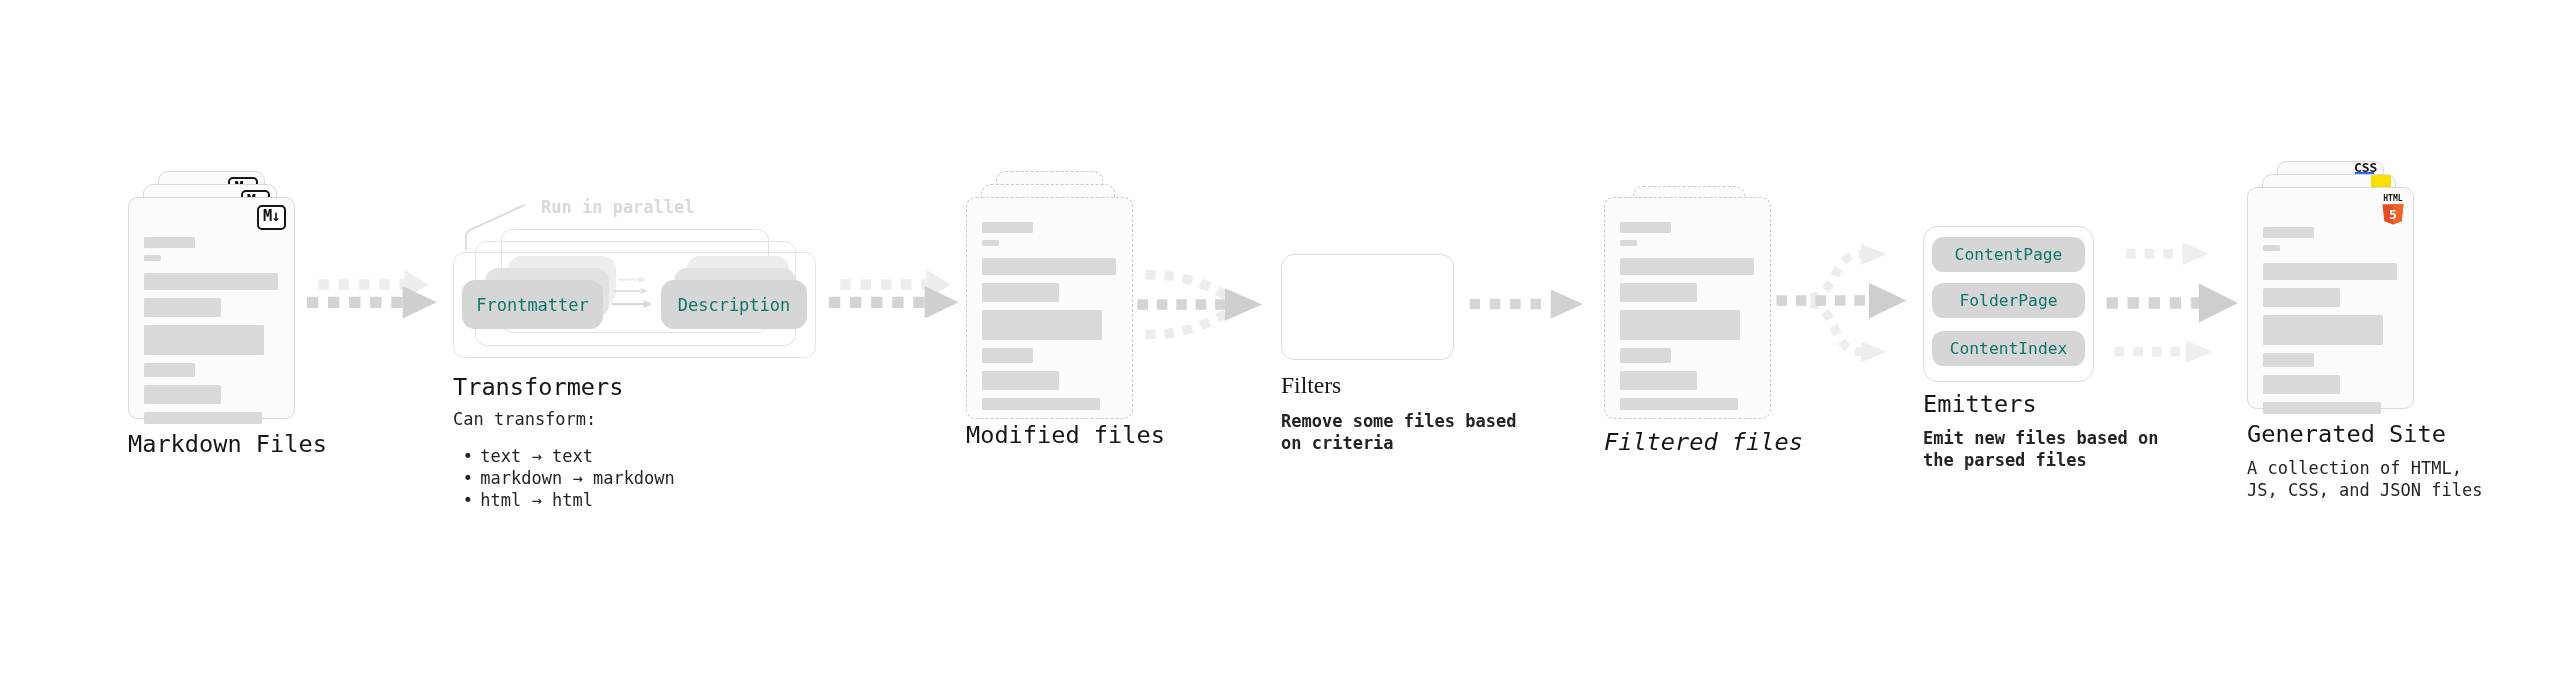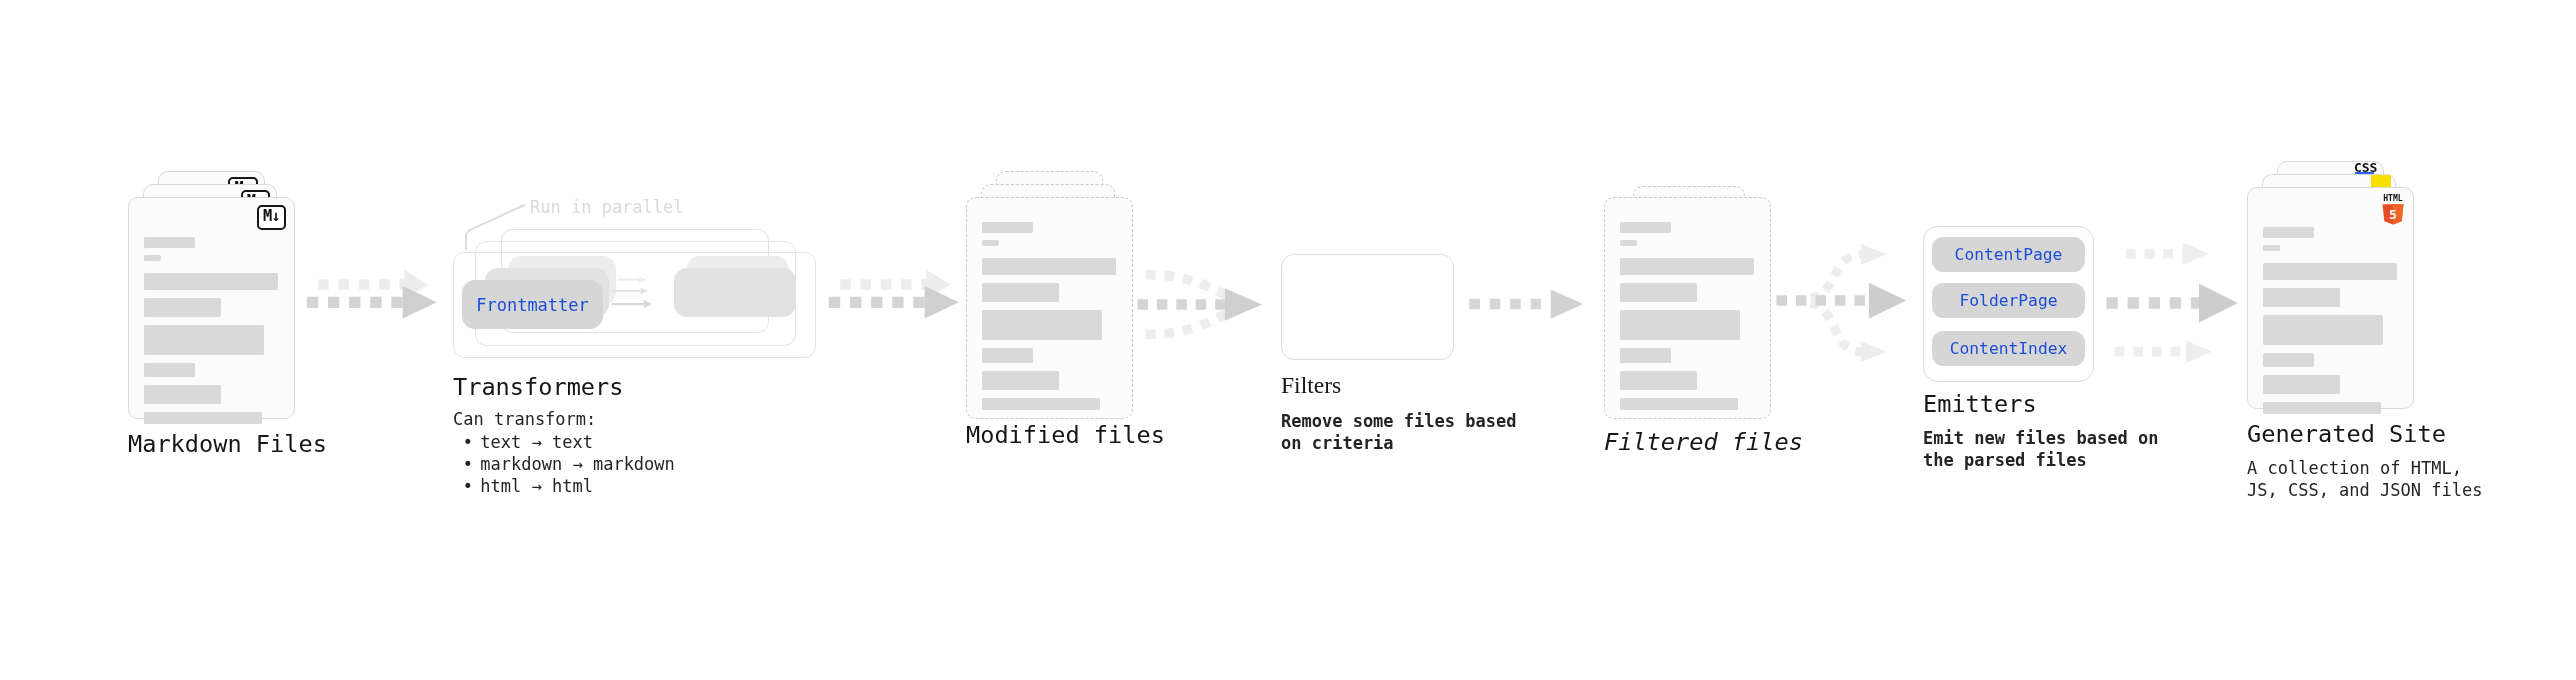--- a/index.html
+++ b/index.html
@@ -35,30 +35,30 @@
 
   .js-icon{position:absolute;top:0;right:4.9px;width:19.5px;height:13px;background:#f7df00;}
   .css-icon{position:absolute;top:1.6px;right:8.1px;width:21px;text-align:center;}
   .css-icon .css-txt{font-size:13px;font-weight:bold;color:#111;line-height:8.1px;}
   .css-icon .css-bar{width:19.5px;height:3.3px;background:#2962ff;margin:0.8px auto 0;}
   .html5-icon{position:absolute;top:4.9px;right:6.5px;}
 
   
   .node-label{position:absolute;font-size:23.6px;color:#161616;white-space:nowrap;}
   .node-desc{position:absolute;font-size:17px;line-height:22px;color:#242424;white-space:nowrap;}
-  .desc-title{margin-bottom:1px;}
+  .desc-title{margin-bottom:15px;}
   .bullet-line{padding-left:9.8px;}
   .bullet-char{margin-right:7.3px;}
 
   
   .t-box{position:absolute;border:1.6px solid #e3e3e3;border-radius:11.4px;box-sizing:border-box;background:transparent;}
   .annotation{position:absolute;font-size:17px;color:#d9d9d9;white-space:nowrap;}
 
   .chip{position:absolute;border-radius:13px;background:#d6d6d6;display:flex;align-items:center;
-        justify-content:center;font-size:17px;color:#1d4ed8;box-sizing:border-box;white-space:nowrap;}
+        justify-content:center;font-size:17px;color:#0f766e;box-sizing:border-box;white-space:nowrap;}
   .chip.l2{background:#e2e2e2;}
   .chip.l3{background:#ededed;}
 
   
   .frame-box{position:absolute;border:1.6px solid #dcdcdc;border-radius:14.6px;background:#fff;box-sizing:border-box;}
   .em-chip{border-radius:11.4px;font-size:16.3px;}
 </style>
 </head>
 <body>
 
@@ -98,21 +98,21 @@
     </g>
   </svg>
 
   <div class="t-box" style="left:501px;top:229px;width:268px;height:104px;"></div>
   <div class="t-box" style="left:475px;top:241px;width:321px;height:105px;"></div>
   <div class="t-box" style="left:453px;top:252px;width:363px;height:106px;"></div>
 
   <svg class="abs" style="left:453px;top:189px;" width="89" height="69" viewBox="0 0 110 85">
     <path d="M 88,20 Q 78,24 72,27 L 22,50 Q 16,53 16,58 L 16,74" fill="none" stroke="#dcdcdc" stroke-width="2.5" stroke-linejoin="round" stroke-linecap="round"></path>
   </svg>
-  <div class="annotation" style="left:530px;top:197px;">Run in parallel</div>
+  <div class="annotation" style="left:541px;top:197px;font-weight:bold;">Run in parallel</div>
 
   <div class="chip l3" style="left:508px;top:256px;width:108px;height:49px;"></div>
   <div class="chip l2" style="left:485px;top:268px;width:124px;height:49px;"></div>
   <div class="chip" style="left:462px;top:280px;width:141px;height:49px;">Frontmatter</div>
 
   <svg class="abs" style="left:608px;top:273px;" width="49" height="41" viewBox="0 0 60 50">
     <g>
       <line x1="12" y1="8" x2="38" y2="8" stroke="#ececec" stroke-width="2.5"></line>
       <polygon points="38,4 47,8 38,12" fill="#ececec"></polygon>
     </g>
@@ -121,20 +121,21 @@
       <polygon points="40,18 49,22 40,26" fill="#e3e3e3"></polygon>
     </g>
     <g>
       <line x1="4" y1="38" x2="44" y2="38" stroke="#d9d9d9" stroke-width="3"></line>
       <polygon points="44,33 54,38 44,43" fill="#d9d9d9"></polygon>
     </g>
   </svg>
 
   <div class="chip l3" style="left:687px;top:256px;width:102px;height:49px;"></div>
   <div class="chip l2" style="left:674px;top:268px;width:122px;height:49px;"></div>
+  <div class="chip" style="left:661px;top:280px;width:146px;height:49px;">Description</div>
 
   <div class="node-label" style="left:453px;top:373px;">Transformers</div>
   <div class="node-desc" style="left:453px;top:408px;">
     <div class="desc-title">Can transform:</div>
     <div class="bullet-line"><span class="bullet-char">•</span><span>text → text</span></div>
     <div class="bullet-line"><span class="bullet-char">•</span><span>markdown → markdown</span></div>
     <div class="bullet-line"><span class="bullet-char">•</span><span>html → html</span></div>
   </div>
 
   <svg class="abs" style="left:824px;top:268px;" width="138" height="67" viewBox="0 0 170 82">

